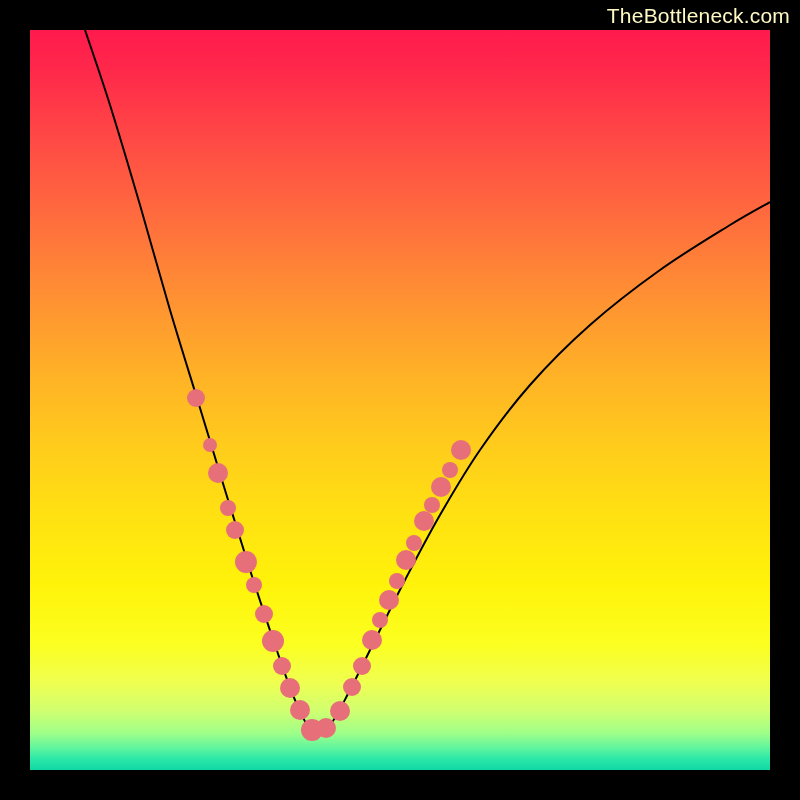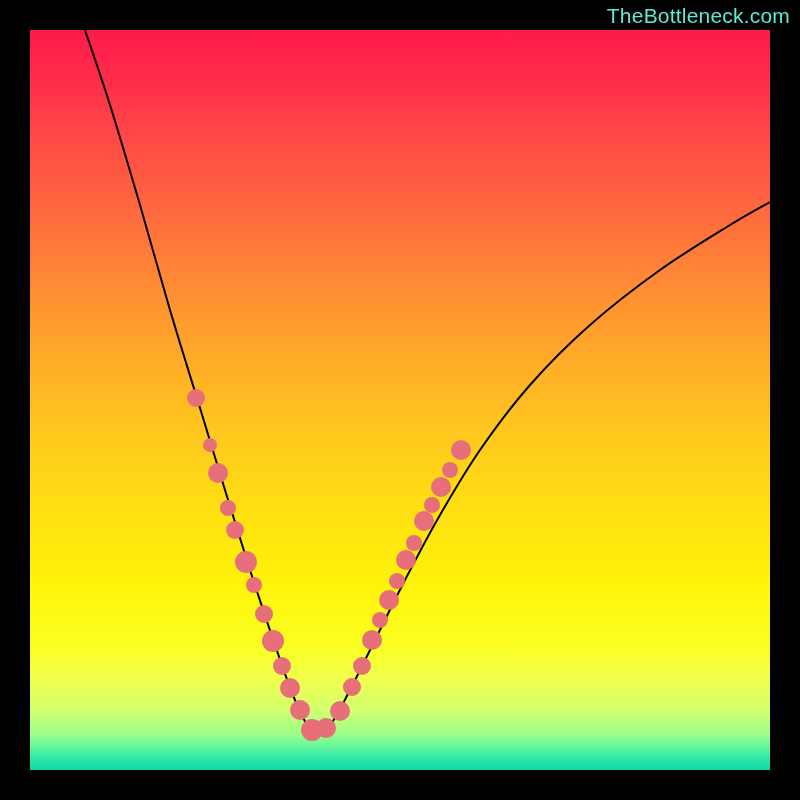--- a/index.html
+++ b/index.html
@@ -49,21 +49,21 @@
     position: absolute;
     left: 0;
     top: 0;
     width: 740px;
     height: 740px;
   }
   .watermark {
     position: absolute;
     top: 4px;
     right: 10px;
-    color: #5eead4;
+    color: #fef9c3;
     font-size: 21px;
     font-weight: 400;
     letter-spacing: 0.2px;
   }
   .curve {
     stroke: #000;
     stroke-width: 2;
     fill: none;
   }
 </style>

